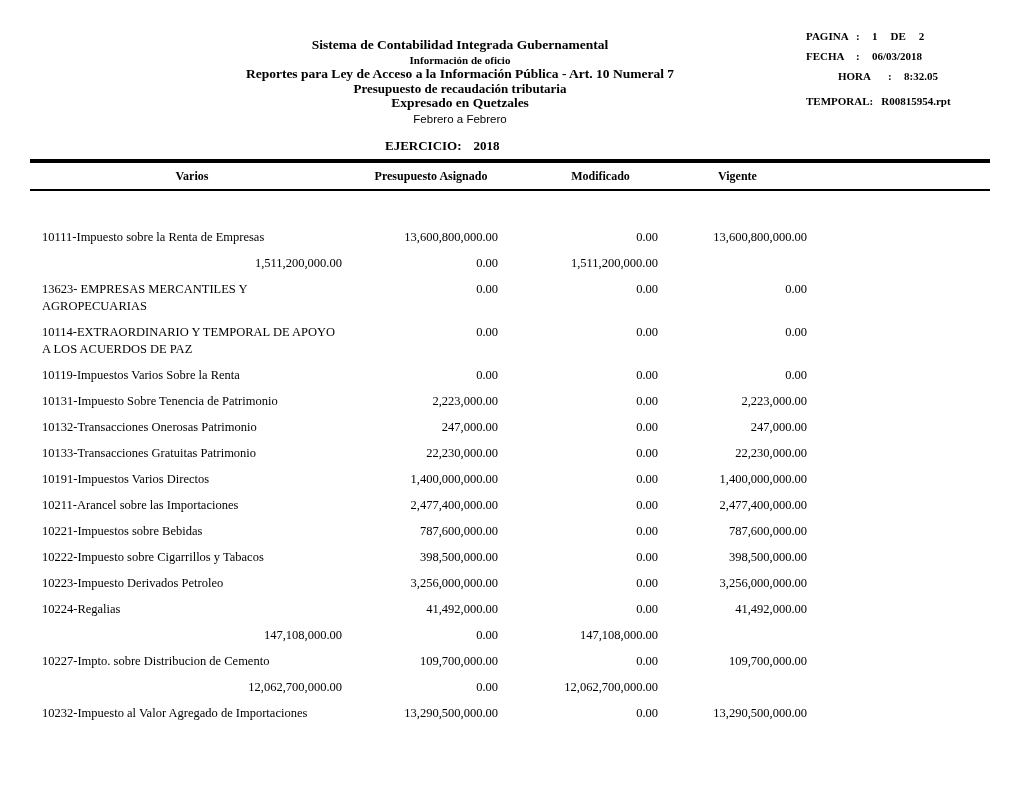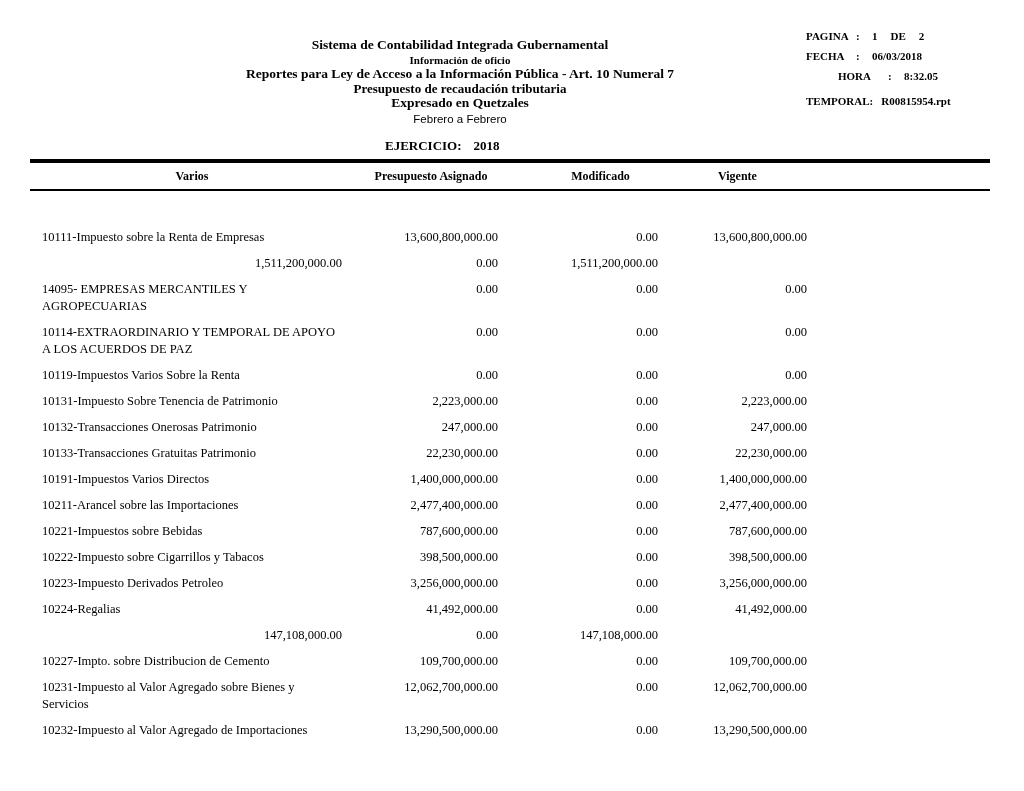--- a/index.html
+++ b/index.html
@@ -130,21 +130,21 @@
     <div class="c-num">13,600,800,000.00</div>
   </div>
 
   <div class="table-row col-grid">
     <div class="c-num">1,511,200,000.00</div>
     <div class="c-num">0.00</div>
     <div class="c-num">1,511,200,000.00</div>
   </div>
 
   <div class="table-row col-grid">
-    <div class="c-rubro">14095- EMPRESAS MERCANTILES Y AGROPECUARIAS</div>
+    <div class="c-rubro">13623- EMPRESAS MERCANTILES Y AGROPECUARIAS</div>
     <div class="c-num">0.00</div>
     <div class="c-num">0.00</div>
     <div class="c-num">0.00</div>
   </div>
 
   <div class="table-row col-grid">
     <div class="c-rubro">10114-EXTRAORDINARIO Y TEMPORAL DE APOYO A LOS ACUERDOS DE PAZ</div>
     <div class="c-num">0.00</div>
     <div class="c-num">0.00</div>
     <div class="c-num">0.00</div>
@@ -227,21 +227,20 @@
   </div>
 
   <div class="table-row col-grid">
     <div class="c-rubro">10227-Impto. sobre Distribucion de Cemento</div>
     <div class="c-num">109,700,000.00</div>
     <div class="c-num">0.00</div>
     <div class="c-num">109,700,000.00</div>
   </div>
 
   <div class="table-row col-grid">
-    <div class="c-rubro">10231-Impuesto al Valor Agregado sobre Bienes y Servicios</div>
     <div class="c-num">12,062,700,000.00</div>
     <div class="c-num">0.00</div>
     <div class="c-num">12,062,700,000.00</div>
   </div>
 
   <div class="table-row col-grid">
     <div class="c-rubro">10232-Impuesto al Valor Agregado de Importaciones</div>
     <div class="c-num">13,290,500,000.00</div>
     <div class="c-num">0.00</div>
     <div class="c-num">13,290,500,000.00</div>

